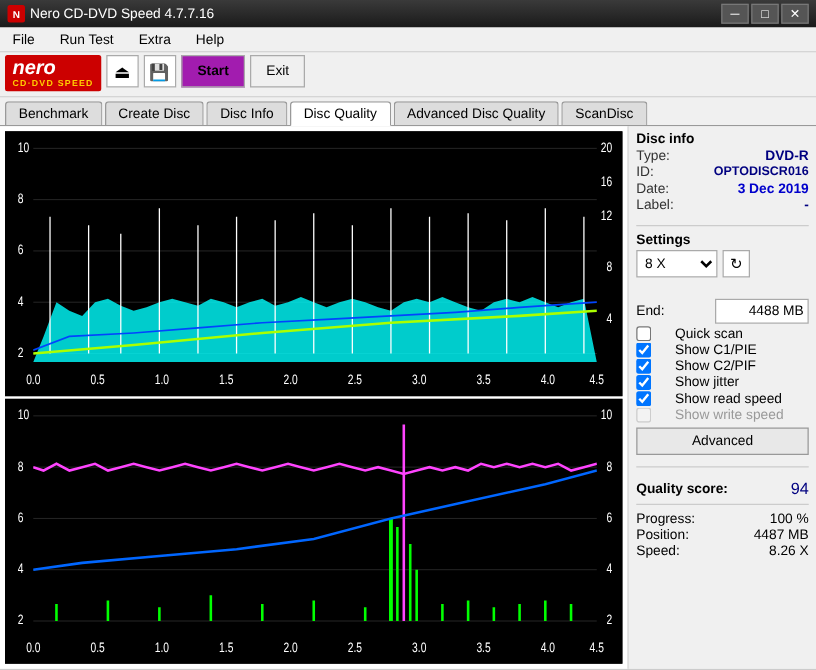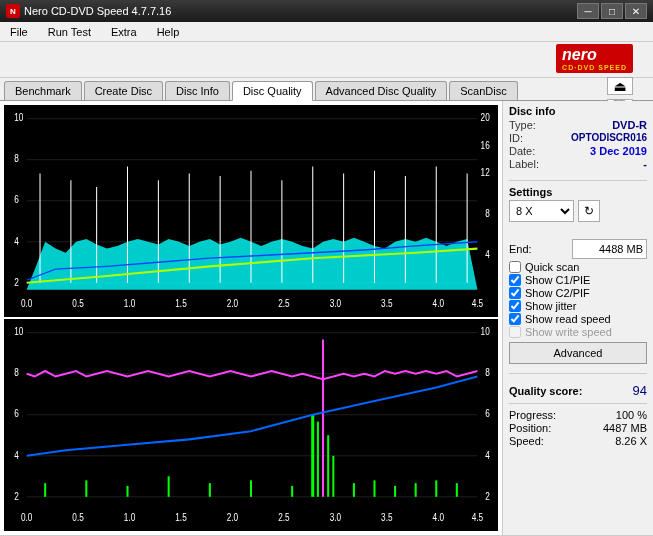--- a/index.html
+++ b/index.html
@@ -10,21 +10,21 @@
     .title-bar-left { display: flex; align-items: center; gap: 4px; }
     .title-bar-icon { width: 14px; height: 14px; background: #cc0000; border-radius: 2px; display: flex; align-items: center; justify-content: center; font-size: 8px; color: white; font-weight: bold; }
     .title-bar-buttons { display: flex; gap: 2px; }
     .title-btn { width: 22px; height: 16px; background: #555; border: 1px solid #777; color: white; font-size: 10px; cursor: pointer; display: flex; align-items: center; justify-content: center; }
     
     
     .menu-bar { background: #f0f0f0; height: 20px; display: flex; align-items: center; border-bottom: 1px solid #ccc; padding: 0 4px; gap: 8px; }
     .menu-item { padding: 2px 6px; cursor: pointer; font-size: 11px; color: #000; }
     
     
-    .toolbar { background: #f0f0f0; height: 36px; display: flex; align-items: flex-end; padding: 2px 20px; gap: 4px; border-bottom: 1px solid #ccc; flex-direction: column; }
+    .toolbar { background: #f0f0f0; height: 36px; display: flex; align-items: flex-start; padding: 2px 4px; gap: 4px; border-bottom: 1px solid #ccc; }
     .nero-logo { background: #cc0000; color: white; font-size: 14px; font-weight: bold; font-style: italic; padding: 2px 6px; border-radius: 2px; display: flex; flex-direction: column; line-height: 1.1; }
     .nero-logo .subtitle { font-size: 7px; font-style: normal; color: #ffcc00; letter-spacing: 1px; }
     .drive-select { height: 24px; border: 1px solid #aaa; background: white; padding: 0 4px; font-size: 11px; min-width: 220px; }
     .toolbar-icon-btn { width: 26px; height: 26px; border: 1px solid #aaa; background: white; cursor: pointer; display: flex; align-items: center; justify-content: center; font-size: 14px; }
     .start-btn { height: 26px; padding: 0 12px; background: #a21caf; border: 1px solid #aaa; cursor: pointer; font-size: 11px; font-weight: bold; }
     .exit-btn { height: 26px; padding: 0 12px; background: #f0f0f0; border: 1px solid #aaa; cursor: pointer; font-size: 11px; }
     
     
     .tabs { background: #f0f0f0; display: flex; align-items: flex-end; padding: 2px 4px 0; border-bottom: 1px solid #999; gap: 2px; }
     .tab { padding: 3px 10px; border: 1px solid #999; border-bottom: none; background: #ddd; cursor: pointer; font-size: 11px; border-radius: 3px 3px 0 0; }
@@ -46,21 +46,21 @@
     .info-row { display: flex; justify-content: space-between; font-size: 11px; margin-bottom: 1px; }
     .info-label { color: #333; }
     .info-value { color: #000080; font-weight: bold; }
     .info-value.blue { color: #0000cc; }
     .settings-row { display: flex; align-items: center; gap: 4px; margin-bottom: 17px; }
     .speed-select { height: 22px; border: 1px solid #aaa; background: white; padding: 0 2px; font-size: 11px; width: 65px; }
     .refresh-btn { width: 22px; height: 22px; border: 1px solid #aaa; background: white; cursor: pointer; display: flex; align-items: center; justify-content: center; font-size: 12px; }
     .mb-input { height: 20px; border: 1px solid #aaa; background: white; padding: 0 3px; font-size: 11px; width: 75px; text-align: right; }
     .field-row { display: flex; justify-content: space-between; align-items: center; margin-bottom: 2px; }
     .field-label { font-size: 11px; }
-    .checkbox-row { display: flex; align-items: flex-start; gap: 4px; margin-bottom: 1px; font-size: 11px; }
+    .checkbox-row { display: flex; align-items: flex-start; gap: 19px; margin-bottom: 1px; font-size: 11px; }
     .checkbox-row input[type=checkbox] { width: 12px; height: 12px; }
     .advanced-btn { width: 100%; height: 22px; background: #e8e8e8; border: 1px solid #999; cursor: pointer; font-size: 11px; margin-top: 3px; }
     .quality-row { display: flex; justify-content: space-between; align-items: center; margin-top: 4px; font-size: 11px; font-weight: bold; }
     .quality-score { font-size: 13px; font-weight: normal; color: #000080; }
     
     
     .stats-bar { background: #f0f0f0; border-top: 1px solid #ccc; padding: 2px 4px; display: flex; align-items: center; gap: 12px; font-size: 11px; }
     
     
     svg { display: block; }

